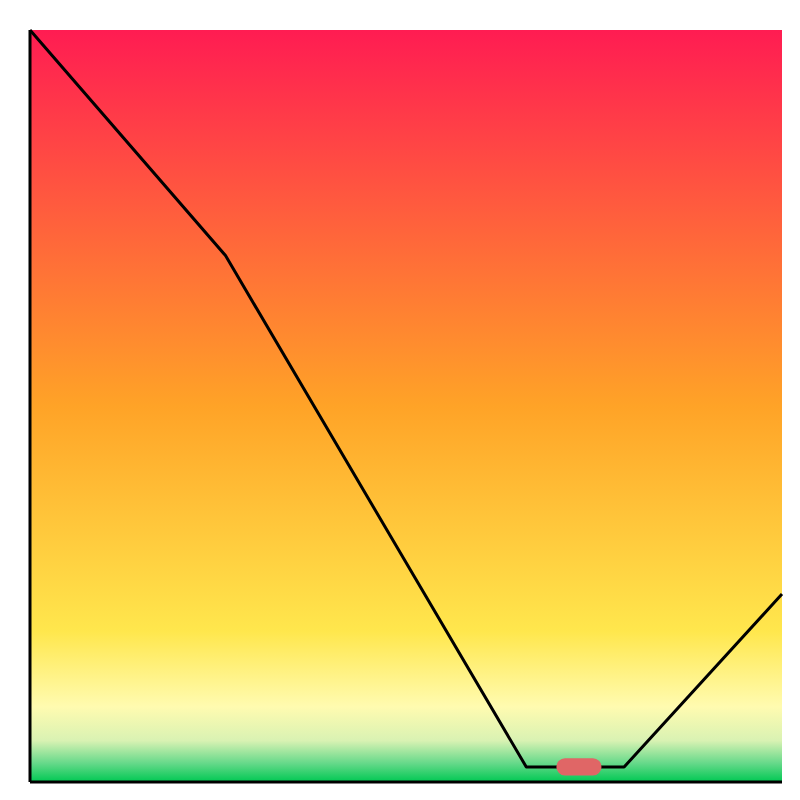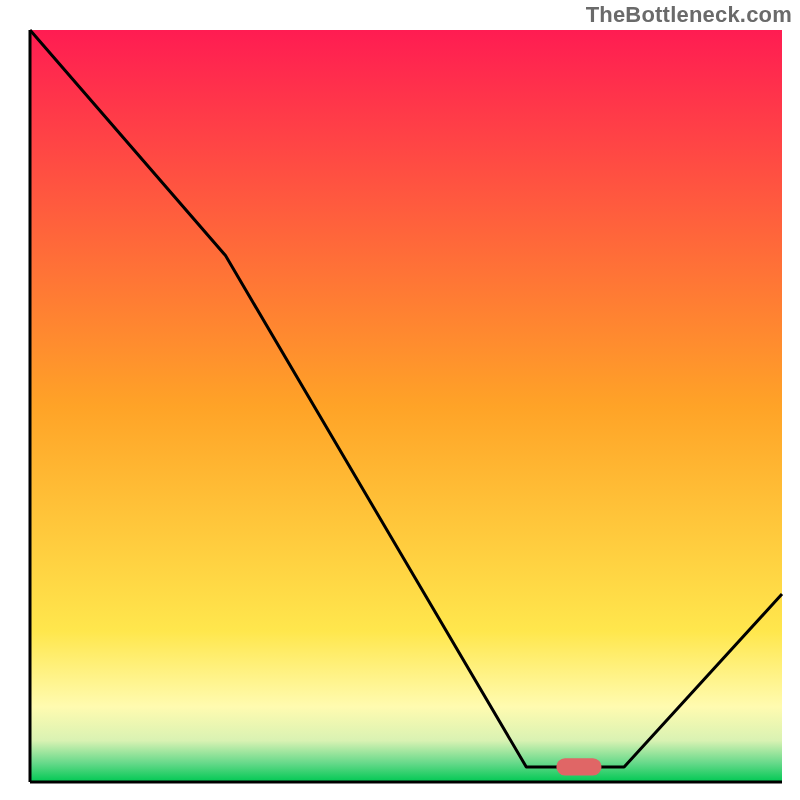--- a/index.html
+++ b/index.html
@@ -28,21 +28,20 @@
     position: absolute;
     left: 0;
     top: 0;
   }
 </style>
 </head>
 <body>
 
 <div class="stage">
 
-  <div class="watermark">TheBottleneck.com</div>
 
   <svg class="plot" width="800" height="800" viewBox="0 0 800 800">
     <defs>
       <linearGradient id="bg-grad" x1="0" y1="0" x2="0" y2="1">
           <stop offset="0%" stop-color="#ff1c52"></stop>
           <stop offset="50%" stop-color="#ffa327"></stop>
           <stop offset="80%" stop-color="#ffe74d"></stop>
           <stop offset="90%" stop-color="#fffbb0"></stop>
           <stop offset="94.5%" stop-color="#d9f2b3"></stop>
           <stop offset="97.5%" stop-color="#66d98a"></stop>

